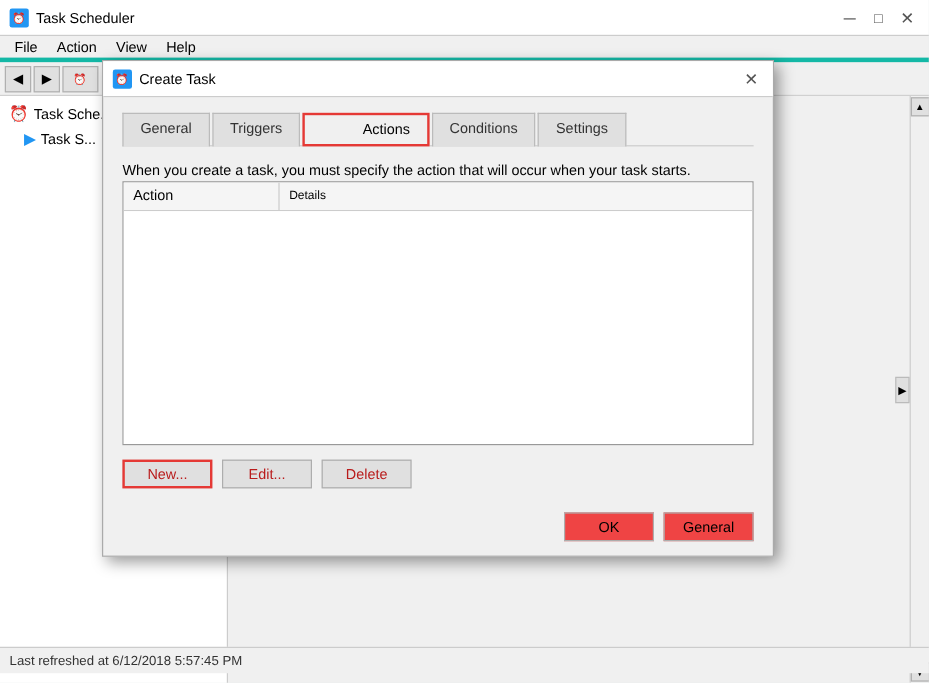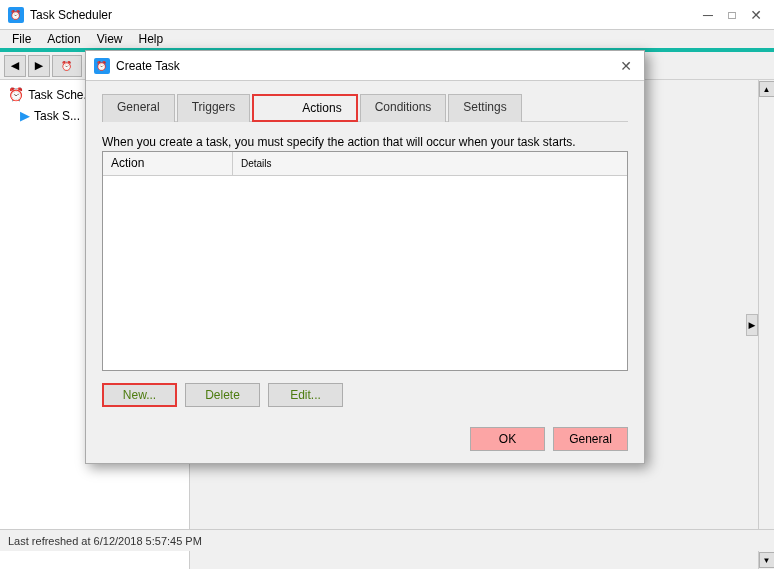--- a/index.html
+++ b/index.html
@@ -132,21 +132,21 @@
       display: flex;
       align-items: center;
       justify-content: center;
       font-size: 8px;
       cursor: pointer;
       margin: 1px 0;
     }
 
     .statusbar {
       position: absolute;
-      bottom: 18px;
+      bottom: 8px;
       left: 0;
       right: 0;
       height: 22px;
       background: #f0f0f0;
       border-top: 1px solid #ccc;
       display: flex;
       align-items: center;
       padding: 0 8px;
       font-size: 11px;
       color: #333;
@@ -316,38 +316,38 @@
     }
 
     .win-btn {
       min-width: 75px;
       height: 24px;
       background: #e0e0e0;
       border: 1px solid #adadad;
       padding: 0 16px;
       font-size: 12px;
       cursor: pointer;
-      color: #4d7c0f;
+      color: #b91c1c;
       display: flex;
       align-items: center;
       justify-content: center;
     }
 
     
     .ok-cancel-row {
       display: flex;
       justify-content: flex-end;
       gap: 8px;
       padding-top: 4px;
     }
 
     .win-btn-ok {
       min-width: 75px;
       height: 24px;
-      background: #fca5a5;
+      background: #ef4444;
       border: 1px solid #adadad;
       padding: 0 12px;
       font-size: 12px;
       cursor: pointer;
       color: #000;
       display: flex;
       align-items: center;
       justify-content: center;
     }
   </style>
@@ -450,24 +450,24 @@
           <div class="action-col-details">Details</div>
         </div>
         <div class="action-table-body"></div>
       </div>
 
       <div class="buttons-row">
         <button class="win-btn" style="border: 2px solid #e53935;">
           <span>New...</span>
         </button>
         <button class="win-btn">
-          <span>Delete</span>
+          <span>Edit...</span>
         </button>
         <button class="win-btn">
-          <span>Edit...</span>
+          <span>Delete</span>
         </button>
       </div>
 
       <div class="ok-cancel-row">
         <button class="win-btn-ok">
           <span>OK</span>
         </button>
         <button class="win-btn-ok">
           <span>General</span>
         </button>

